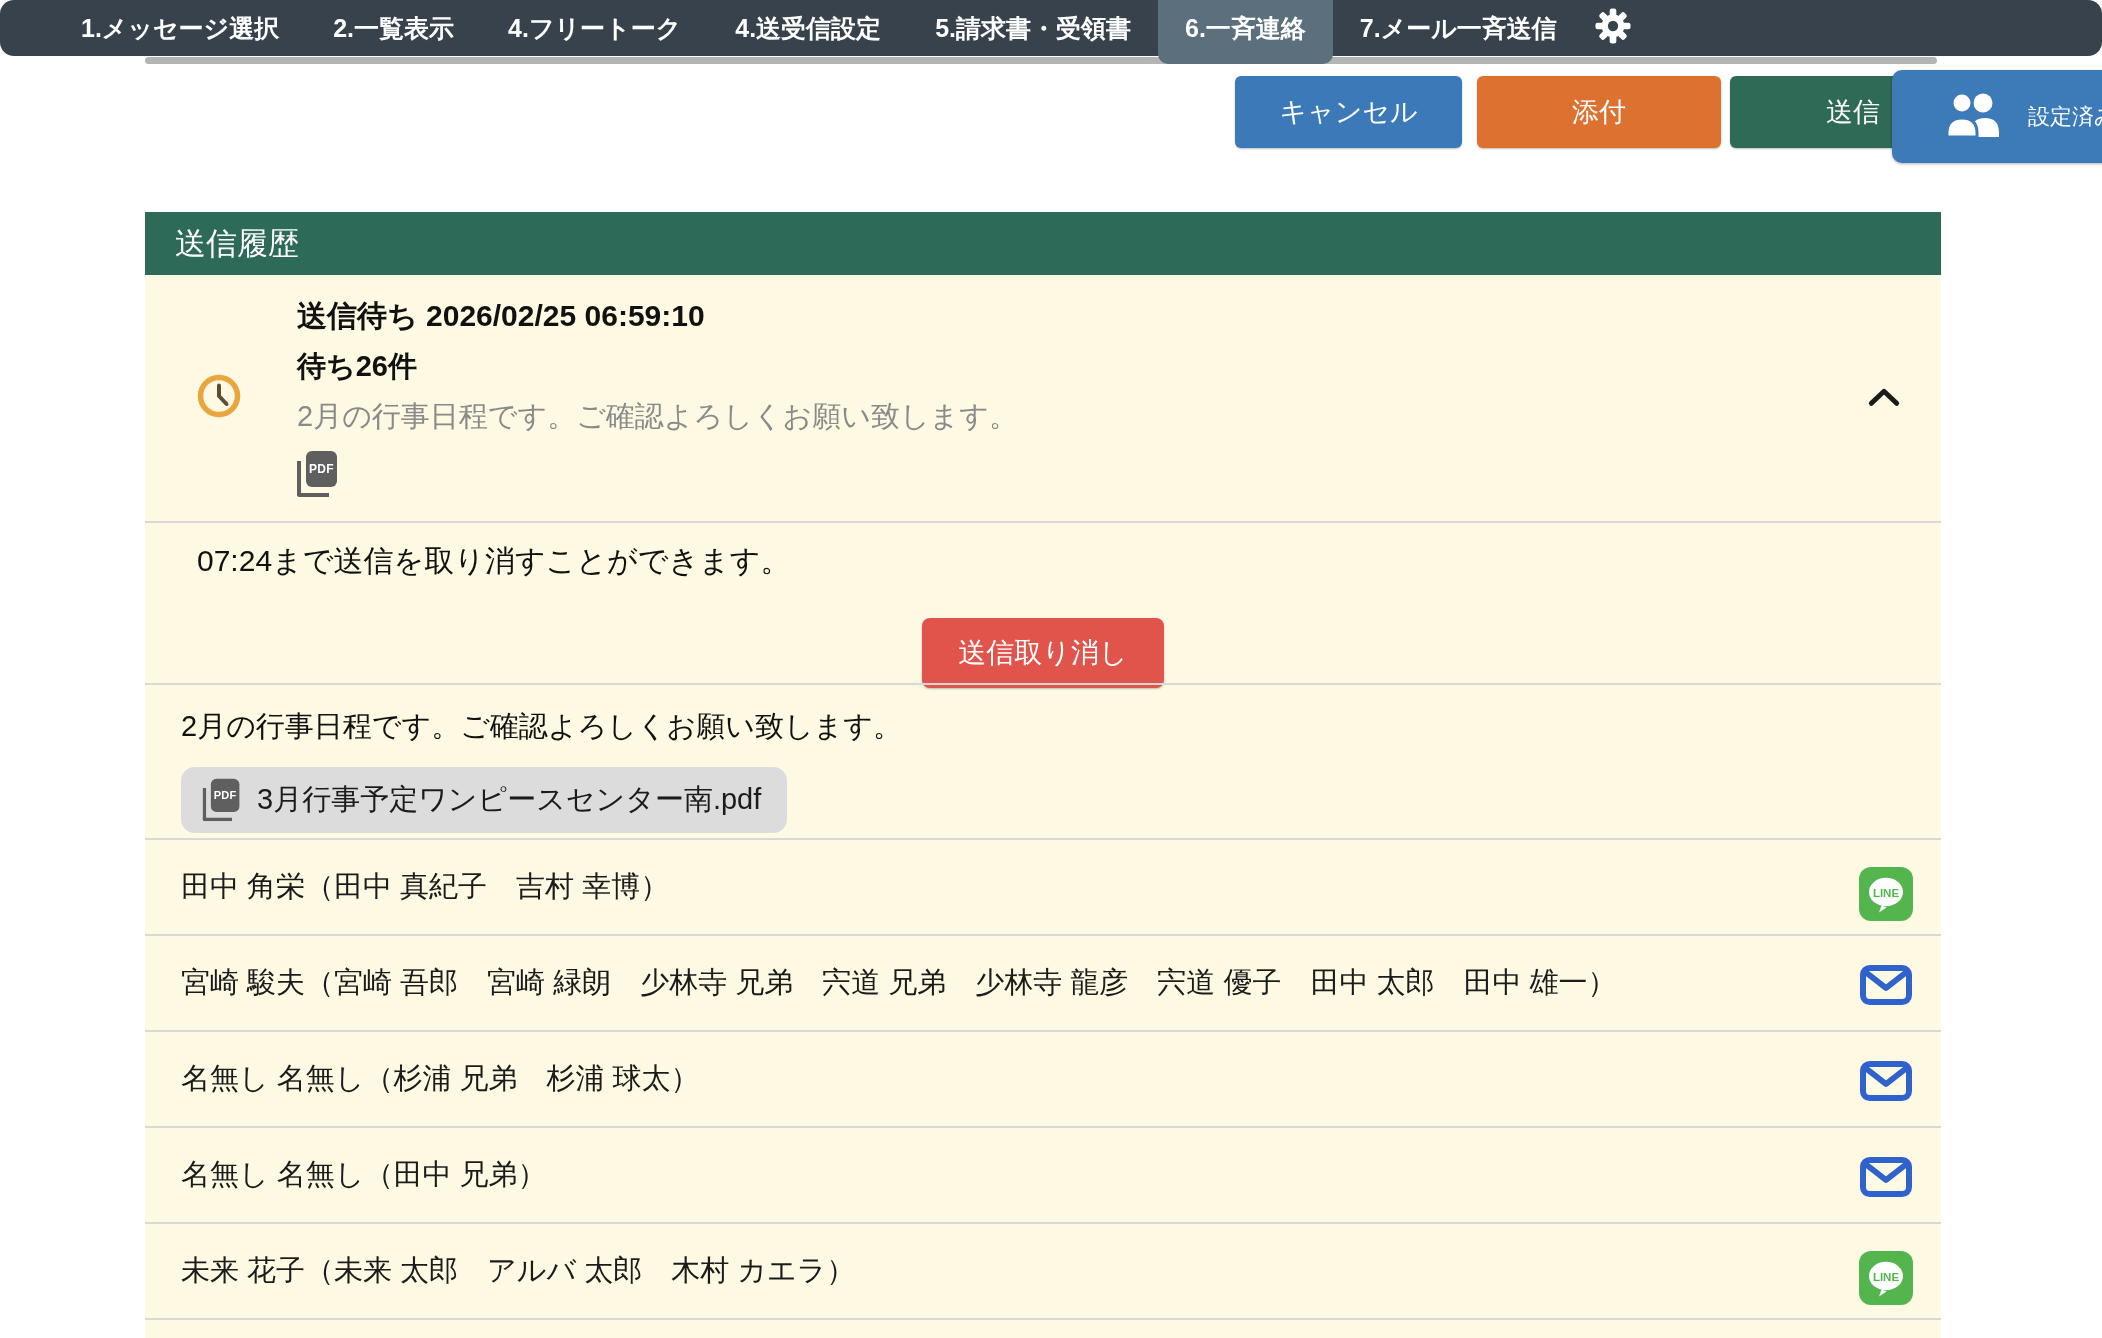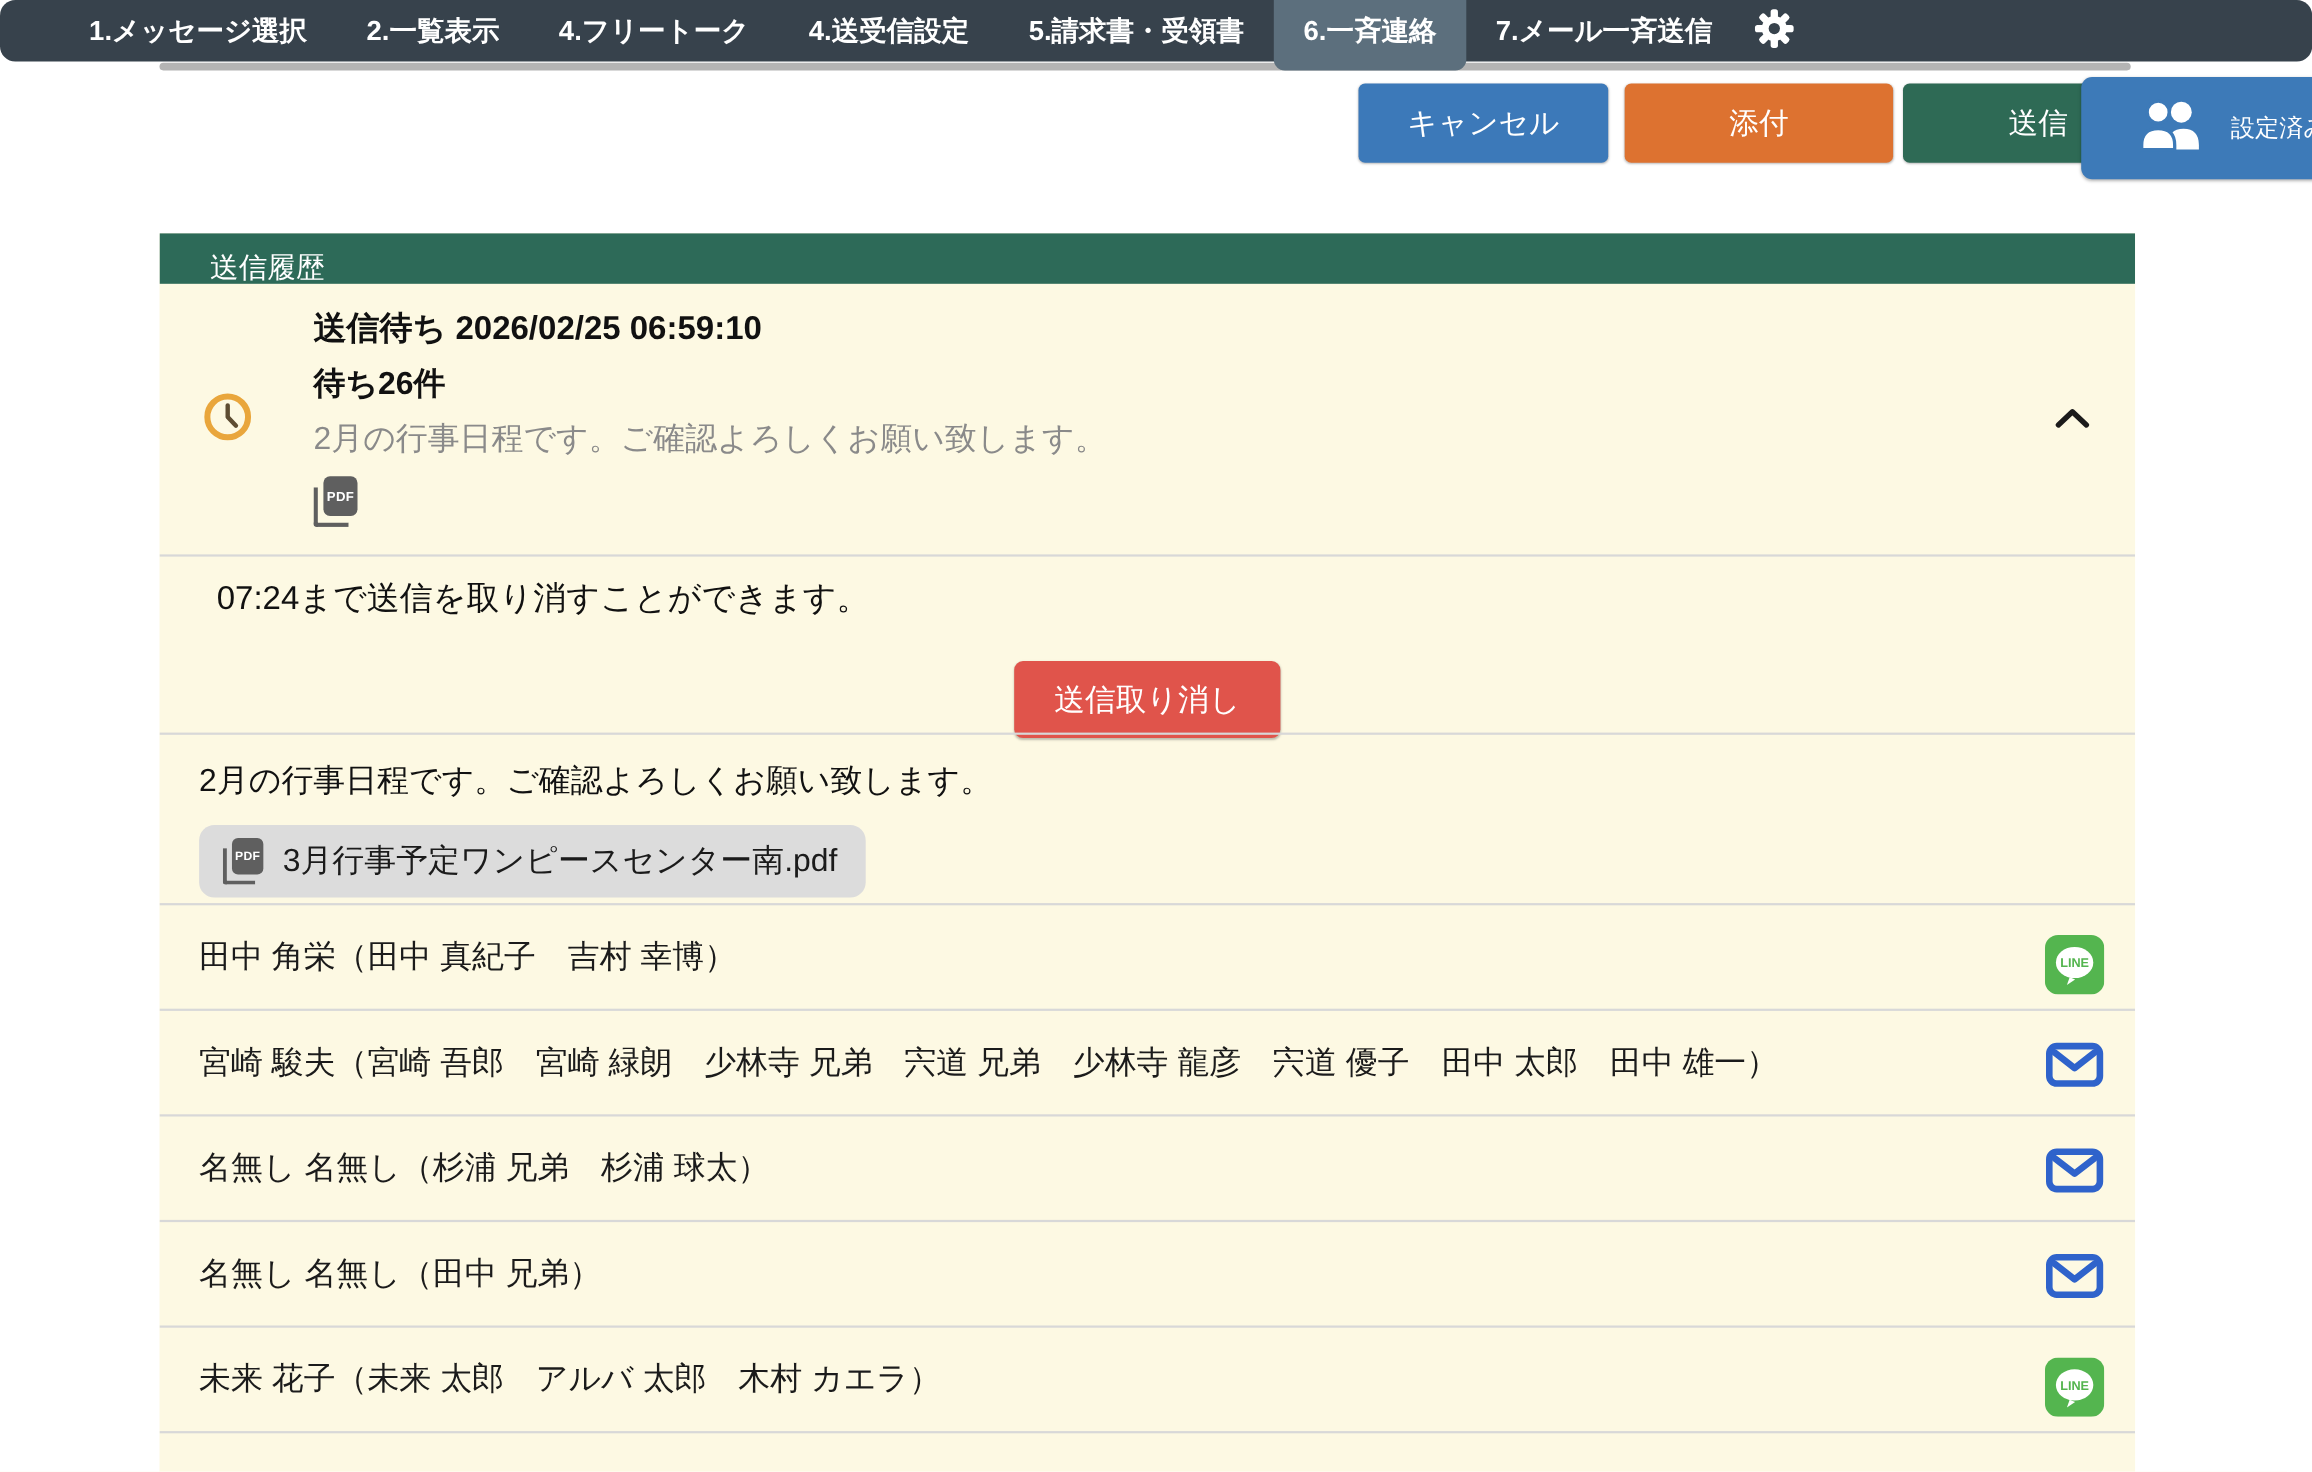--- a/index.html
+++ b/index.html
@@ -50,27 +50,27 @@
     color:#fff;cursor:pointer;box-shadow:0 1px 3px rgba(0,0,0,.3);
   }
   .configured .label{font-size:22px;margin-left:22px;white-space:nowrap;}
 
   
   .panel{
     position:absolute;left:145px;top:212px;width:1796px;height:1126px;
     overflow:hidden;background:var(--c-panel,#fdf9e3);
   }
   .panel-header{
-    height:46px;background:var(--c-header,#2d6a58);color:#fff;
-    font-size:26px;line-height:63px;padding-left:46px;
+    height:63px;background:var(--c-header,#2d6a58);color:#fff;
+    font-size:31px;line-height:63px;padding-left:30px;
   }
 
   .entry{
     height:246px;display:flex;align-items:center;
-    padding:0 34px 0 40px;box-sizing:border-box;
+    padding:0 34px 0 52px;box-sizing:border-box;
   }
   .entry .clock{flex:0 0 44px;margin-right:56px;}
   .entry-text{flex:1;min-width:0;}
   .entry-status{font-size:30px;font-weight:700;color:#111;margin-bottom:10px;}
   .entry-count{font-size:29px;font-weight:700;color:#111;margin-bottom:10px;}
   .entry-preview{font-size:29px;color:#8a8a8a;margin-bottom:14px;}
   .collapse-btn{
     margin-left:auto;background:none;border:none;cursor:pointer;padding:6px;
   }
 

